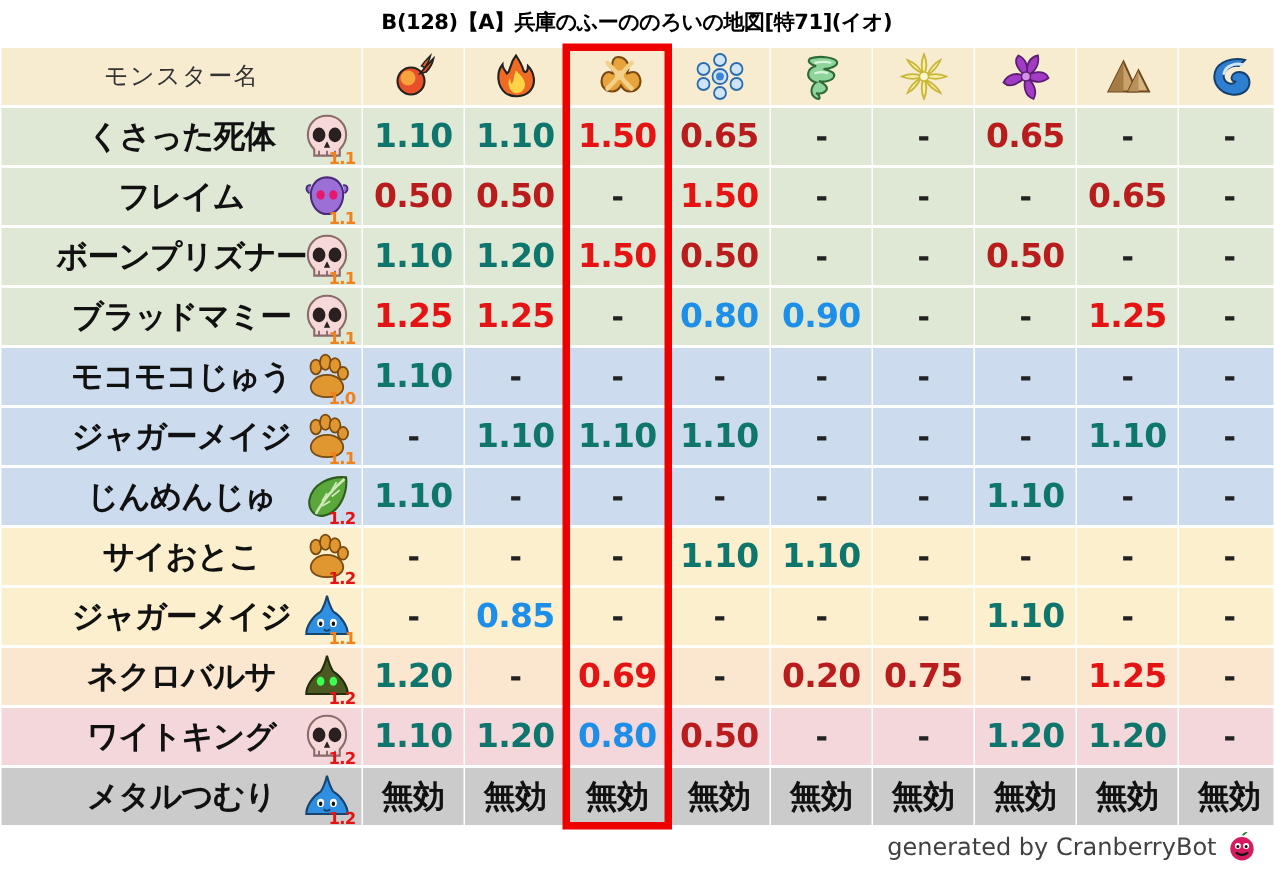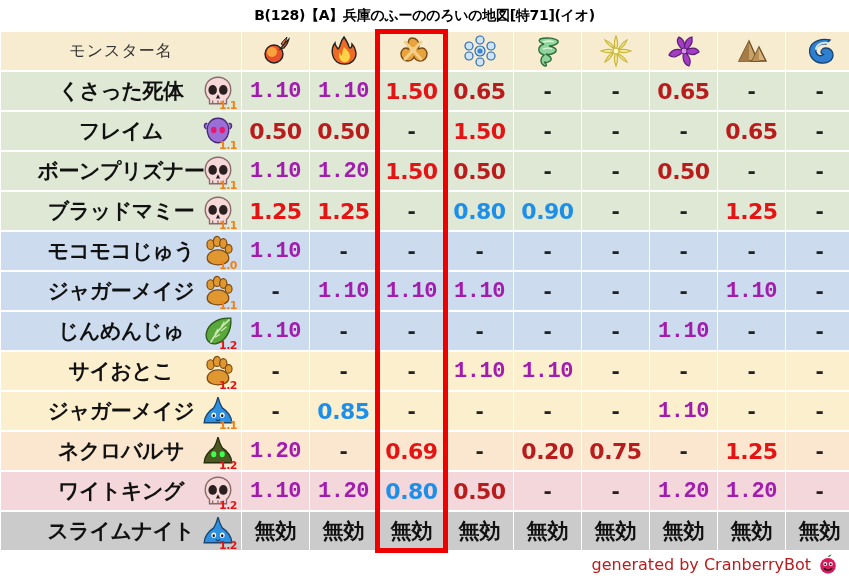--- a/index.html
+++ b/index.html
@@ -81,39 +81,39 @@
   
   .bg-green  td{background:#dfe8d4;}
   .bg-blue   td{background:#ccdcee;}
   .bg-cream  td{background:#fcefcd;}
   .bg-peach  td{background:#fbe6cf;}
   .bg-pink   td{background:#f3d7da;}
   .bg-gray   td{background:#cbcbcb;}
 
   
   .v-red   {color:#e51414;}
-  .v-orange{color:#a21caf;font-family:Liberation Mono, monospace;}
+  .v-orange{color:#0f766e;}
   .v-navy  {color:#b91c1c;}
   .v-cyan  {color:#1e8fe8;}
   .v-black {color:#222;}
 
   
   .hilite{
     position:absolute;
     border:5px solid #ee0000;
     box-sizing:border-box;
     pointer-events:none;
   }
 
   
   .footer{
     position:absolute;right:10px;bottom:6px;
     height:26px;
     display:flex;align-items:center;gap:6px;
-    font-size:16px;color:#b91c1c;
+    font-size:16px;color:#404040;
     font-family:"DejaVu Sans","Liberation Sans",sans-serif;
   }
   .footer .berry{width:22px;height:22px;display:block;}
 </style>
 </head>
 <body>
 
 <div id="page">
 
   <div class="title">B(128)【A】兵庫のふーののろいの地図[特71](イオ)</div>
@@ -416,21 +416,21 @@
           <td class="val v-orange">1.20</td>
           <td class="val v-cyan">0.80</td>
           <td class="val v-navy">0.50</td>
           <td class="val dash v-black">-</td>
           <td class="val dash v-black">-</td>
           <td class="val v-orange">1.20</td>
           <td class="val v-orange">1.20</td>
           <td class="val dash v-black">-</td>
         </tr>
         <tr class="r bg-gray">
-          <td class="name"><span class="nm">スライムナイト</span><span class="mon-ico">
+          <td class="name"><span class="nm">メタルつむり</span><span class="mon-ico">
               <svg width="34" height="34" viewBox="0 0 32 32">
                 <path d="M16 3 C17 7 18 10 20 13 C25 16 29 22 29 27 L3 27 C3 22 7 16 12 13 C14 10 15 7 16 3 Z" fill="#2f8fe0" stroke="#17456e" stroke-width="1.3"></path>
                 <ellipse cx="12" cy="20" rx="2.2" ry="2.6" fill="#fff"></ellipse>
                 <ellipse cx="20" cy="20" rx="2.2" ry="2.6" fill="#fff"></ellipse>
                 <ellipse cx="12" cy="20.5" rx="1.1" ry="1.4" fill="#111"></ellipse>
                 <ellipse cx="20" cy="20.5" rx="1.1" ry="1.4" fill="#111"></ellipse>
                 <path d="M14 24 Q16 26 18 24" stroke="#17456e" stroke-width="1.2" fill="none"></path>
               </svg>
             </span><span class="rank" style="color: rgb(229, 20, 20);">1.2</span></td>
           <td class="val muko">無効</td>

